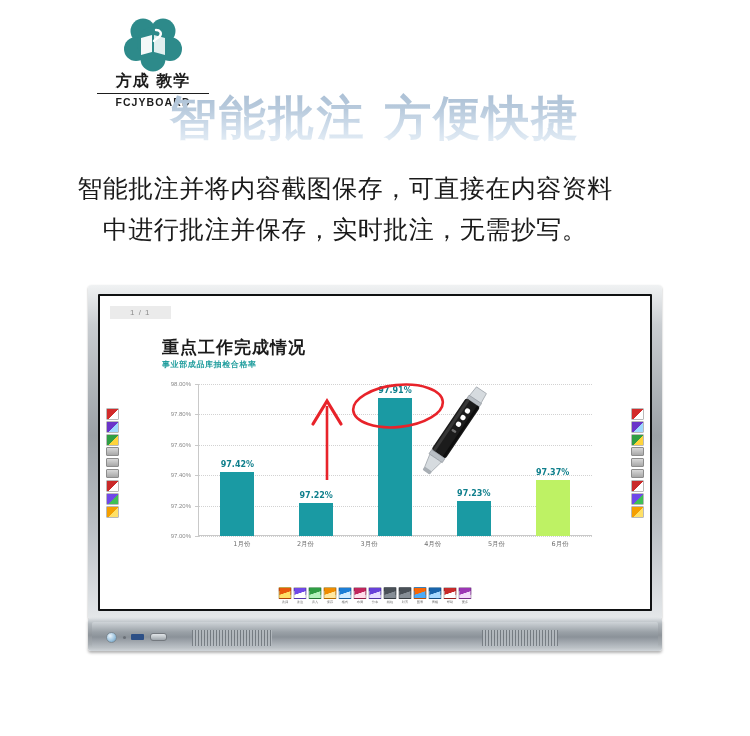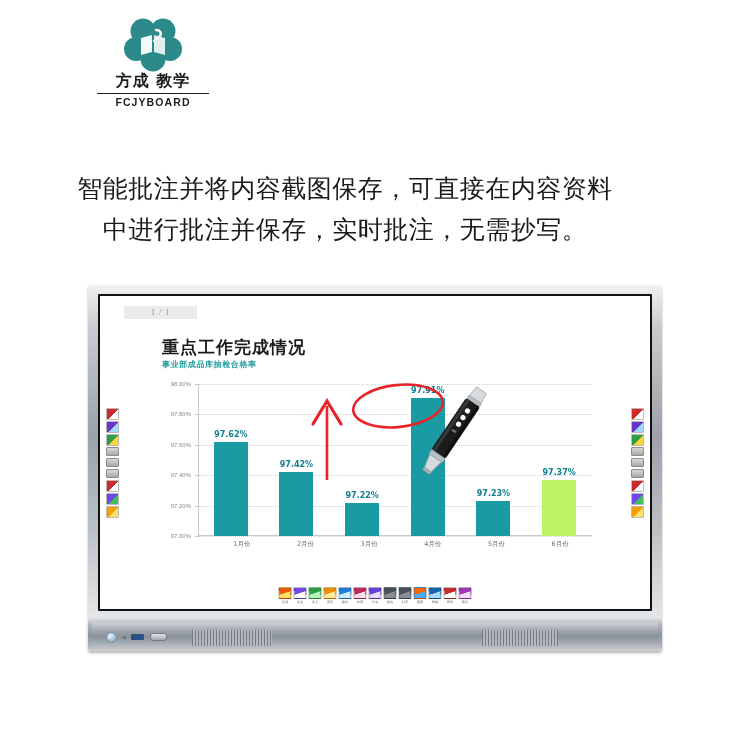--- a/index.html
+++ b/index.html
@@ -87,23 +87,23 @@
   .grille {
     position:absolute; top:8px; height:16px;
     background: repeating-linear-gradient(90deg,#6f767c 0px,#6f767c 1px,#b6bcc1 1px,#b6bcc1 3px);
     opacity:.85;
   }
   .grille.left { left:100px; width:80px; }
   .grille.right { left:390px; width:76px; }
 
   
   .page-indicator {
-    position:absolute; left:24px; top:10px; padding:2px 27px;
+    position:absolute; left:10px; top:10px; padding:2px 20px;
     background:#ebebeb; color:#8d8d8d; font-size:8px; letter-spacing:1px;
-    font-family:Liberation Serif, serif;
+    font-family:Liberation Sans, sans-serif;
   }
 
   
   .rail { position:absolute; top:112px; width:13px; }
   .rail.left { left:6px; }
   .rail.right { right:6px; }
   .rail-btn {
     width:13px; height:12px; margin-bottom:1px;
     border:1px solid #b9b9b9; border-radius:1px;
     position:relative; overflow:hidden;
@@ -203,20 +203,21 @@
           <path d="M41 22 L30 19 L30 36 L41 39 Z" fill="#eaf4f4" opacity="0.95"></path>
           <path d="M29 18.5 L29 36.5" stroke="#2d8a8a" stroke-width="1.2"></path>
           <path d="M32 14 C36 14 38 17 36 20 C34.5 22.2 31 22.6 30 25" stroke="#ffffff" stroke-width="2.4" fill="none" stroke-linecap="round"></path>
         </g>
       </svg>
     </div>
     <div class="brand-cn">方成 教学</div>
     <div class="brand-en">FCJYBOARD</div>
   </div>
 
+  <div class="headline">智能批注 方便快捷</div>
   <div class="subhead">
     <div>智能批注并将内容截图保存，可直接在内容资料</div>
     <div>中进行批注并保存，实时批注，无需抄写。</div>
   </div>
 
   <div class="device">
 
     <div class="bezel">
       <div class="bezel-inner">
         <div class="screen" id="screen">
@@ -268,25 +269,20 @@
                   <div class="gline" style="top: 60.8px;"></div>
                   <div class="ytickmark" style="top: 60.8px;"></div>
                   <div class="gline" style="top: 91.2px;"></div>
                   <div class="ytickmark" style="top: 91.2px;"></div>
                   <div class="gline" style="top: 121.6px;"></div>
                   <div class="ytickmark" style="top: 121.6px;"></div>
                   <div class="gline" style="top: 152px;"></div>
                   <div class="ytickmark" style="top: 152px;"></div>
                 </div>
               <div class="bars" id="bars">
-                  <div class="barwrap">
-                    <div class="bar" style="height: 94.24px; background: rgb(26, 154, 163);">
-                      <div class="bar-lbl" style="color: rgb(15, 127, 140);">97.62%</div>
-                    </div>
-                  </div>
                   <div class="barwrap">
                     <div class="bar" style="height: 63.84px; background: rgb(26, 154, 163);">
                       <div class="bar-lbl" style="color: rgb(15, 127, 140);">97.42%</div>
                     </div>
                   </div>
                   <div class="barwrap">
                     <div class="bar" style="height: 33.44px; background: rgb(26, 154, 163);">
                       <div class="bar-lbl" style="color: rgb(15, 127, 140);">97.22%</div>
                     </div>
                   </div>

